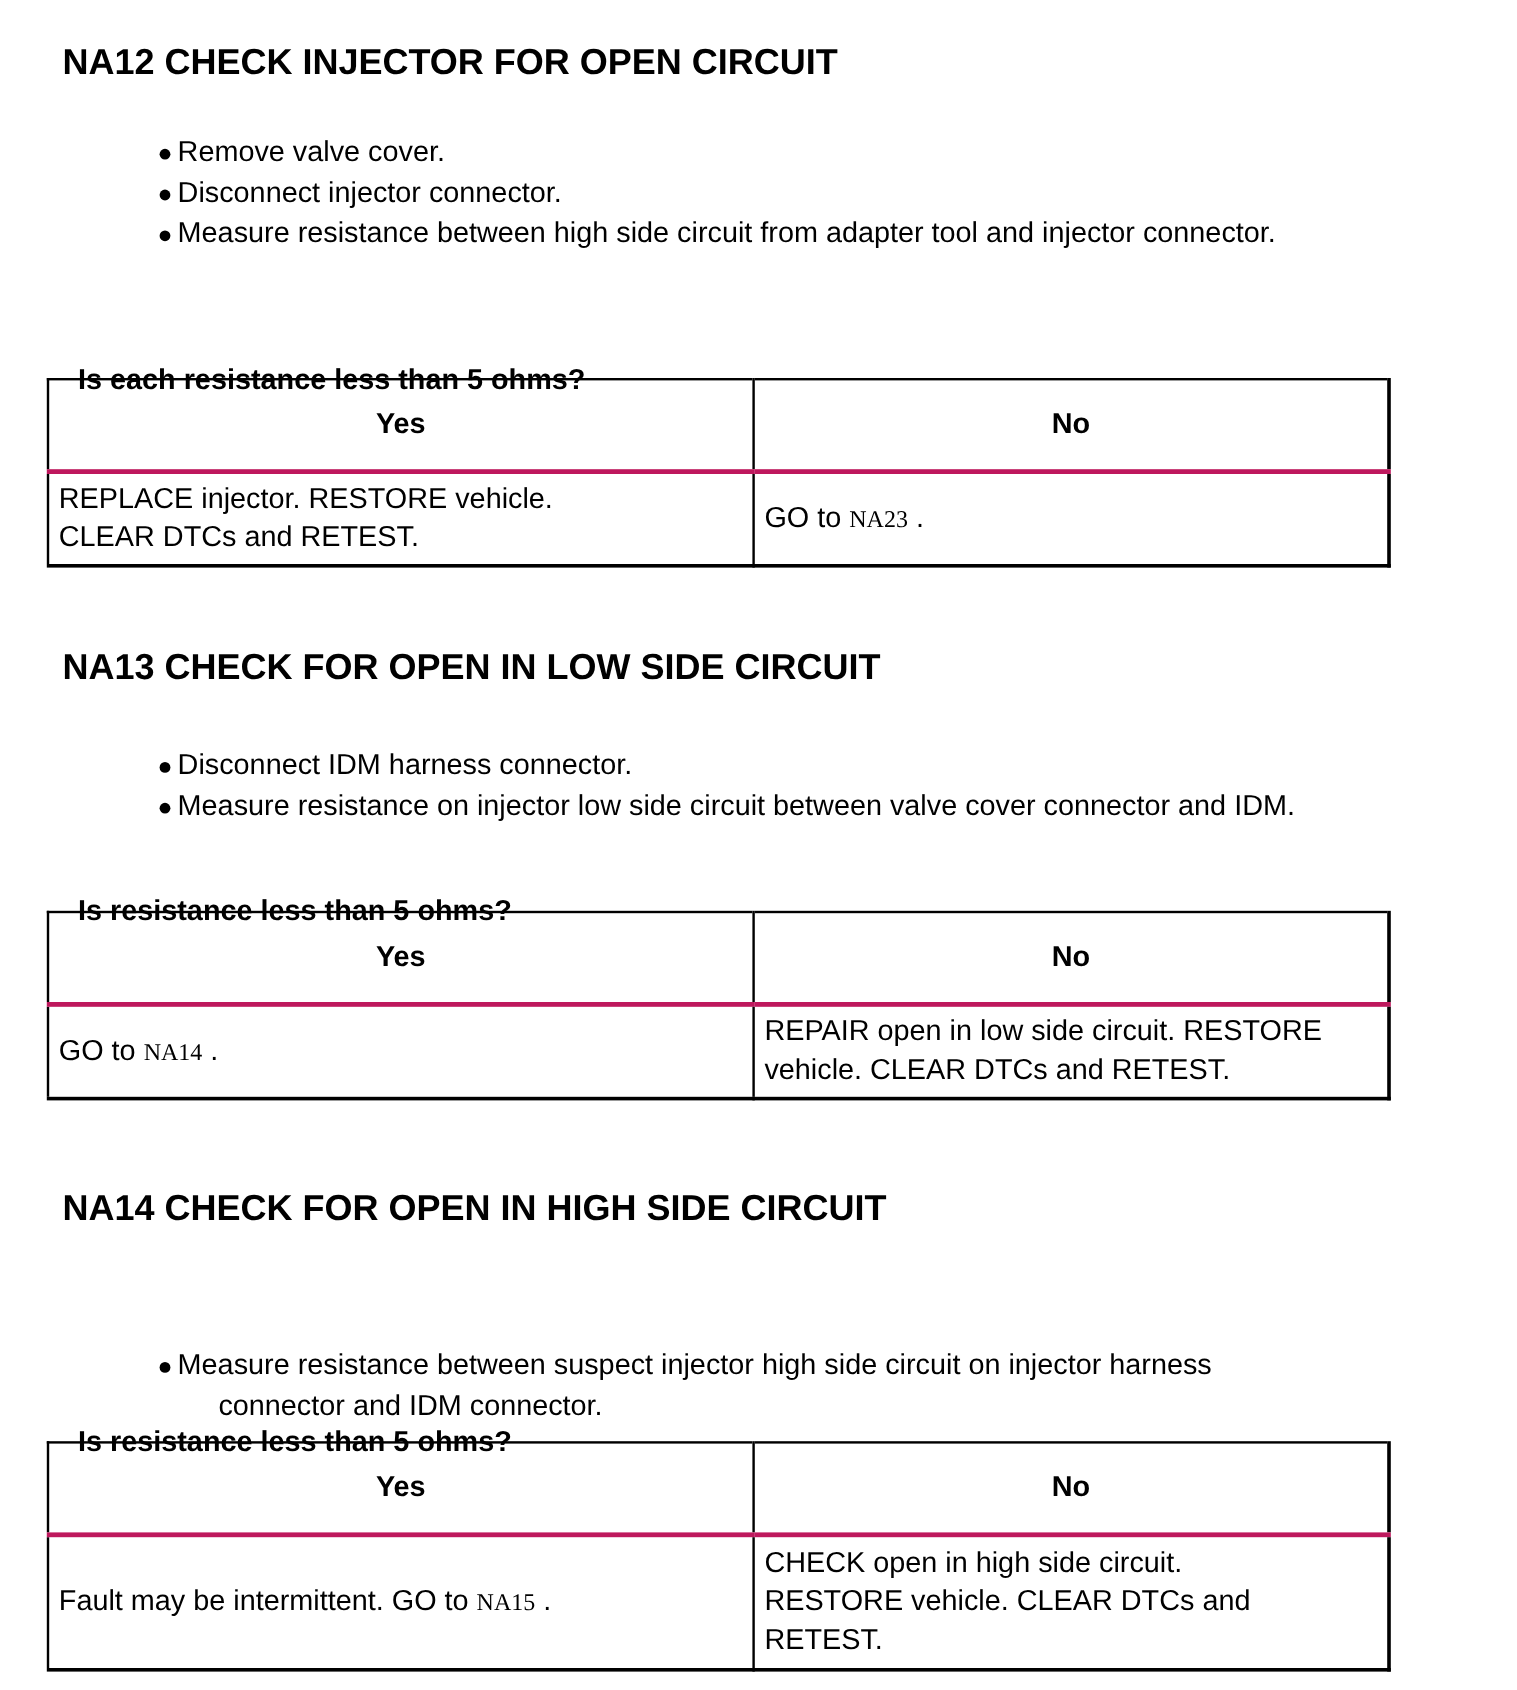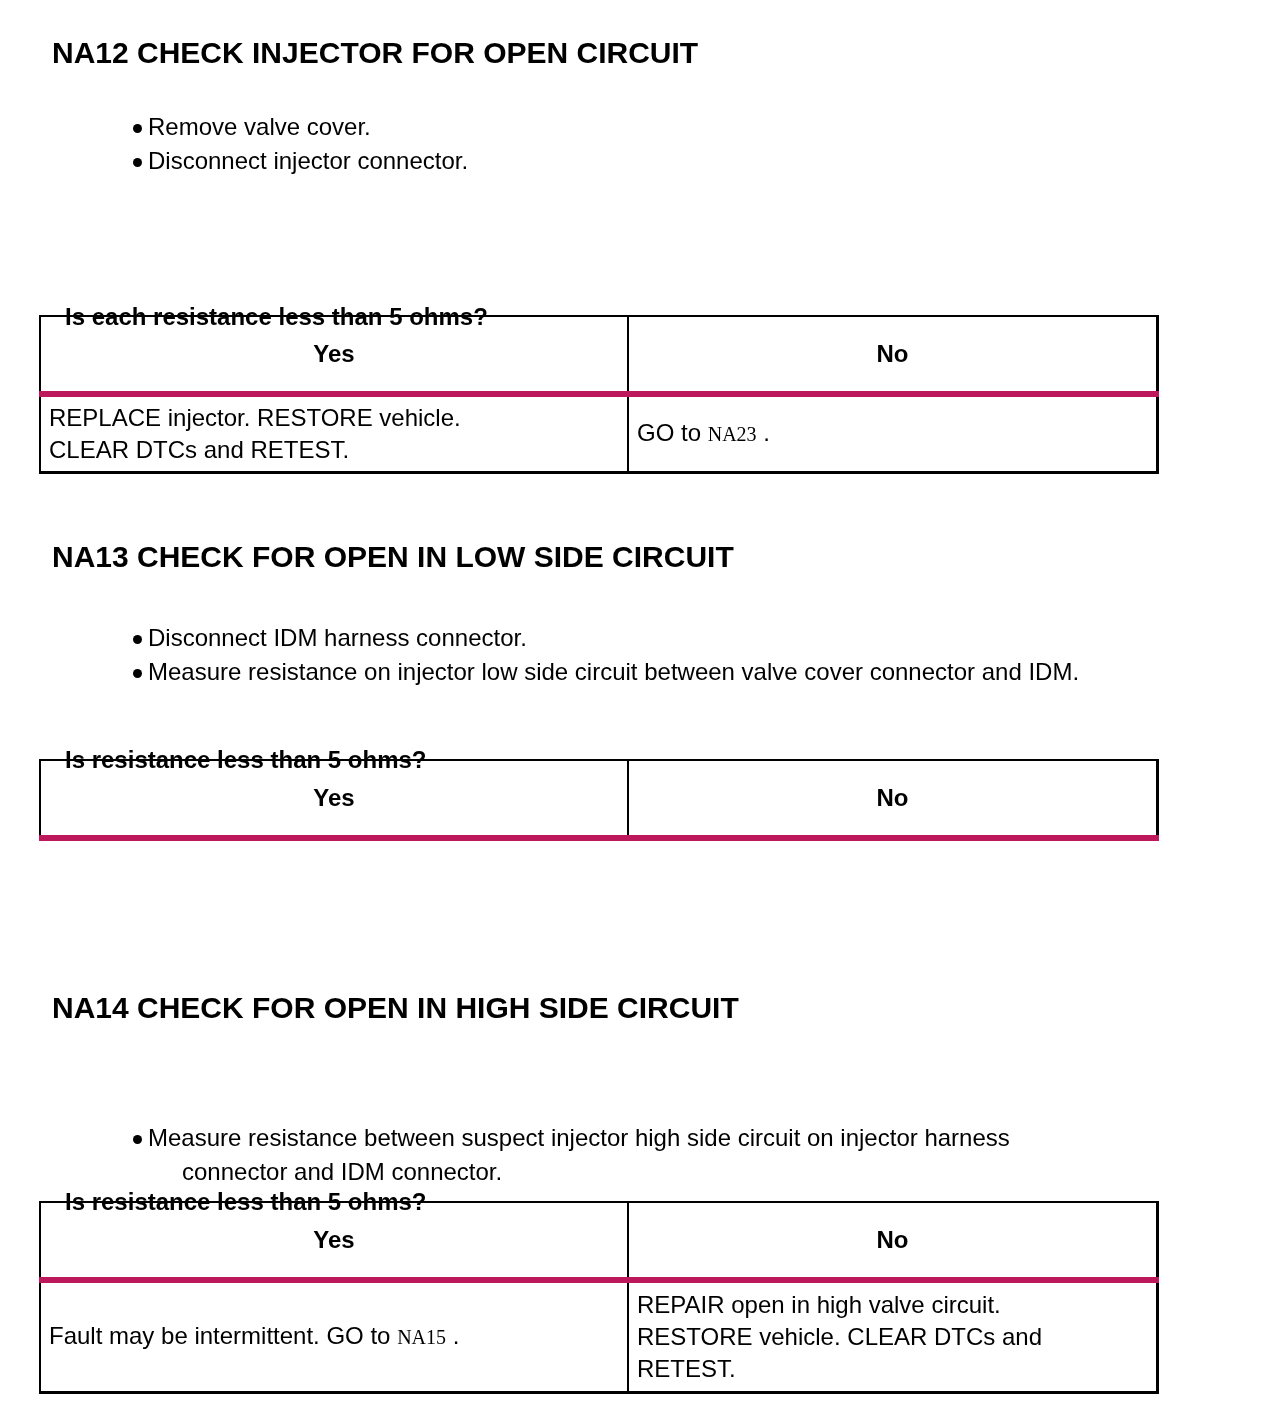--- a/index.html
+++ b/index.html
@@ -5,32 +5,33 @@
   html, body { margin: 0; padding: 0; background: #ffffff; }
   body { width: 1264px; height: 1408px; position: relative; overflow: hidden; color: #000; font-family: "Liberation Sans", sans-serif; }
   .heading { position: absolute; left: 48px; font-weight: bold; font-size: 30px; letter-spacing: 0px; margin: 4px; white-space: nowrap; }
   .bullets { position: absolute; left: 130px; margin: 0; padding: 0; list-style: none; font-size: 24px; line-height: 34px; }
   .bullets li { position: relative; padding-left: 18px; white-space: nowrap; }
   .bullets li .dot { position: absolute; left: 3px; top: 14px; width: 9px; height: 9px; border-radius: 50%; background: #000; }
   .bullets li .cont { display: block; padding-left: 34px; }
   .question { position: absolute; left: 48px; font-weight: bold; font-size: 24px; margin: 17px; white-space: nowrap; }
   table.decision { position: absolute; left: 39px; width: 1120px; border-collapse: collapse; font-size: 24px; }
   table.decision { border-left: 2px solid #000; border-top: 2px solid #000; border-right: 3px solid #000; border-bottom: 3px solid #000; }
-  table.decision th { font-weight: bold; height: 44px; border-bottom: 6px solid #be185d; text-align: center; padding: 15px; }
+  table.decision th { font-weight: bold; height: 44px; border-bottom: 4px solid #be185d; text-align: center; padding: 15px; }
   table.decision td { vertical-align: middle; padding: 4px 8px; line-height: 32px; }
   table.decision th:first-child, table.decision td:first-child { border-right: 2px solid #000; width: 556px; }
   .ref { font-family: "Liberation Serif", serif; font-size: 20px; }
 </style>
 </head>
 <body>
 
 <h1 class="heading" style="top:32px;">NA12 CHECK INJECTOR FOR OPEN CIRCUIT</h1>
 <ul class="bullets" style="top:110px;">
   <li><span class="dot"></span><span>Remove valve cover.</span></li>
   <li><span class="dot"></span><span>Disconnect injector connector.</span></li>
+  <li><span class="dot"></span><span>Measure resistance between high side circuit from adapter tool and injector connector.</span></li>
 </ul>
 <p class="question" style="top:286px;">Is each resistance less than 5 ohms?</p>
 <table class="decision" style="top:315px;">
   <tbody>
       <tr>
     <th>Yes</th>
     <th>No</th>
   </tr>
   <tr style="height:78px;">
     <td>
@@ -49,38 +50,47 @@
   <li><span class="dot"></span><span>Disconnect IDM harness connector.</span></li>
   <li><span class="dot"></span><span>Measure resistance on injector low side circuit between valve cover connector and IDM.</span></li>
 </ul>
 <p class="question" style="top:729px;">Is resistance less than 5 ohms?</p>
 <table class="decision" style="top:759px;">
   <tbody>
       <tr>
     <th>Yes</th>
     <th>No</th>
   </tr>
+  <tr style="height:78px;">
+    <td>
+      <span>GO to </span><span class="ref">NA14</span><span> .</span>
+    </td>
+    <td>
+      <div>REPAIR open in low side circuit. RESTORE</div>
+      <div>vehicle. CLEAR DTCs and RETEST.</div>
+    </td>
+  </tr>
 </tbody>
   </table>
 
 <h1 class="heading" style="top:987px;">NA14 CHECK FOR OPEN IN HIGH SIDE CIRCUIT</h1>
 <ul class="bullets" style="top:1121px;">
   <li><span class="dot"></span><span>Measure resistance between suspect injector high side circuit on injector harness</span><span class="cont">connector and IDM connector.</span></li>
 </ul>
 <p class="question" style="top:1171px;">Is resistance less than 5 ohms?</p>
 <table class="decision" style="top:1201px;">
   <tbody>
       <tr>
     <th>Yes</th>
     <th>No</th>
   </tr>
   <tr style="height:112px;">
     <td>
       <span>Fault may be intermittent. GO to </span><span class="ref">NA15</span><span> .</span>
     </td>
     <td>
-      <div>REPAIR open in high valve circuit.</div>
+      <div>CHECK open in high side circuit.</div>
       <div>RESTORE vehicle. CLEAR DTCs and</div>
       <div>RETEST.</div>
     </td>
   </tr>
 </tbody>
   </table>
 
 </body></html>

